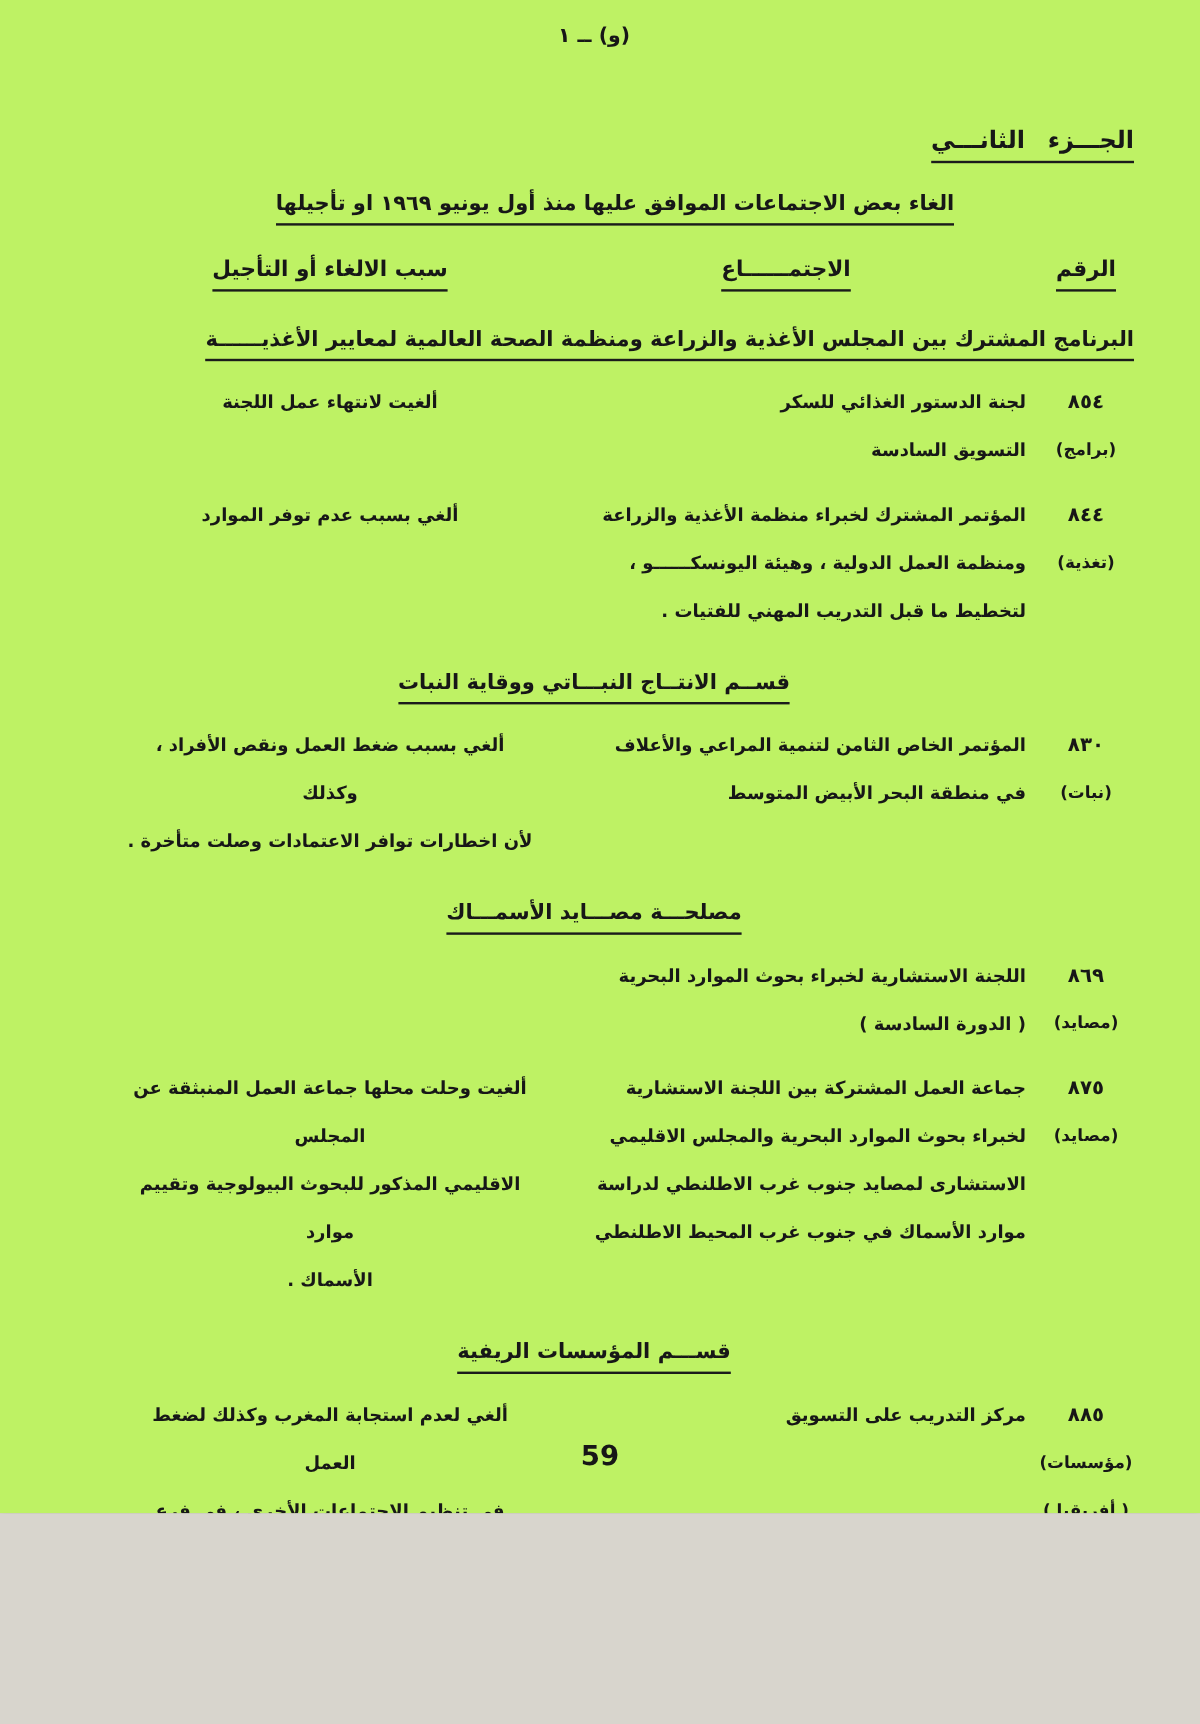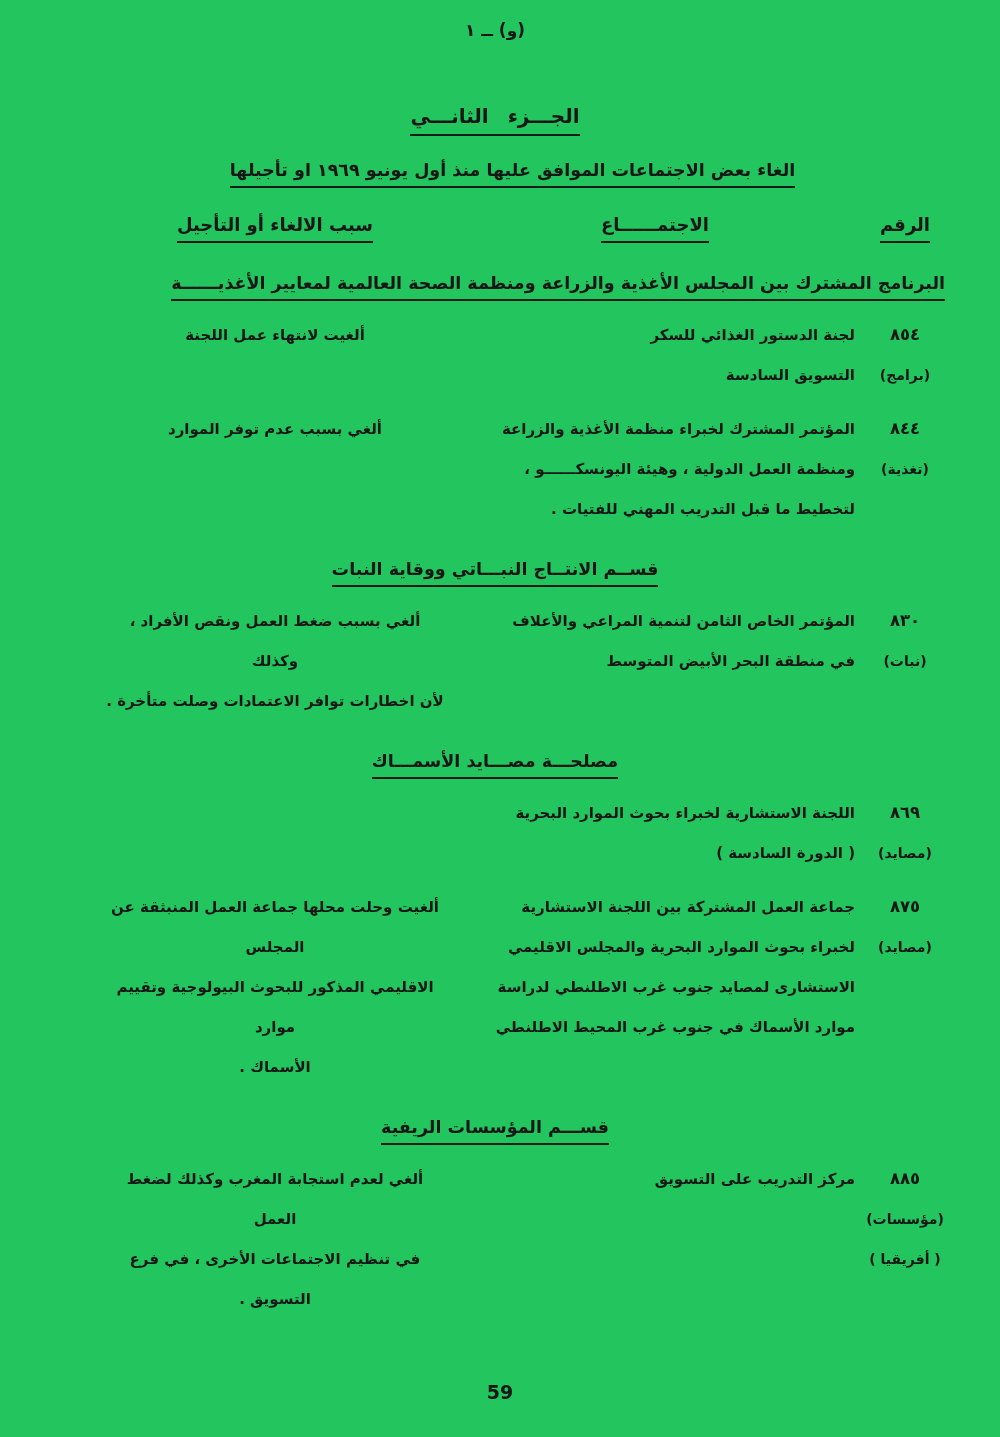--- a/index.html
+++ b/index.html
@@ -3,42 +3,42 @@
 <meta charset="utf-8">
 <style>
   html, body { margin: 0; padding: 0; }
   body {
     background: #d8d5cd;
     font-family: "DejaVu Sans", sans-serif;
   }
   .page {
     position: relative;
     width: 1000px;
-    height: 1437px;
+    height: 1261px;
     margin: 0 auto;
-    background: #22c55e;
+    background: #bef264;
     color: #171717;
     direction: rtl;
     box-sizing: border-box;
     padding: 16px 55px 0 45px;
     box-shadow: 0 0 6px rgba(0,0,0,.35);
     overflow: hidden;
   }
   .header-mark {
     text-align: center;
     font-size: 17px;
     font-weight: bold;
     margin-top: 4px;
   }
   .u {
     display: inline-block;
     border-bottom: 2px solid #1b1b1b;
     padding-bottom: 6px;
   }
-  .title-row  { text-align: center; margin-top: 64px; }
+  .title-row  { text-align: right; margin-top: 64px; }
   .title      { font-size: 20px; font-weight: bold; word-spacing: 12px; }
   .subtitle-row { text-align: center; margin-top: 24px; }
   .subtitle   { font-size: 17.5px; font-weight: bold; margin-left: 35px; }
 
   .grid {
     display: grid;
     grid-template-columns: 80px 400px 340px;
     column-gap: 10px;
   }
   .colheads { margin-top: 26px; font-size: 18px; font-weight: bold; align-items: end; }
@@ -60,21 +60,21 @@
   .numcell .num  { font-size: 16.5px; }
   .numcell .note { font-size: 14px; white-space: pre-line; }
   .meeting { white-space: pre-line; text-align: right; }
   .reason  { white-space: pre-line; text-align: center; }
 
   .page-num {
     position: absolute;
     bottom: 34px;
     left: 0; right: 0;
     text-align: center;
-    font-size: 19px;
+    font-size: 23px;
     font-weight: bold;
     direction: ltr;
   }
 </style>
 </head>
 <body>
 
 <div class="page">
 
   <div class="header-mark">(و) ــ ١</div>

